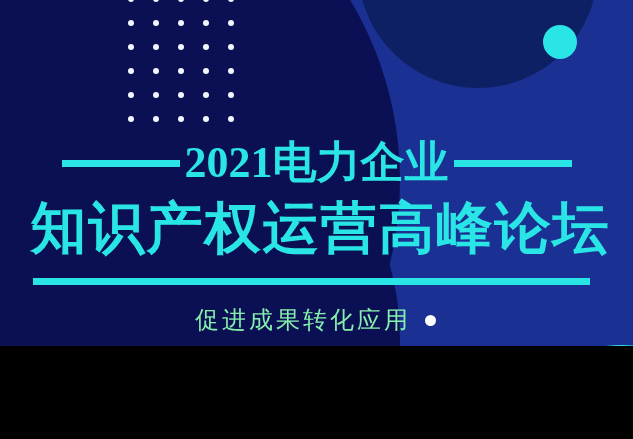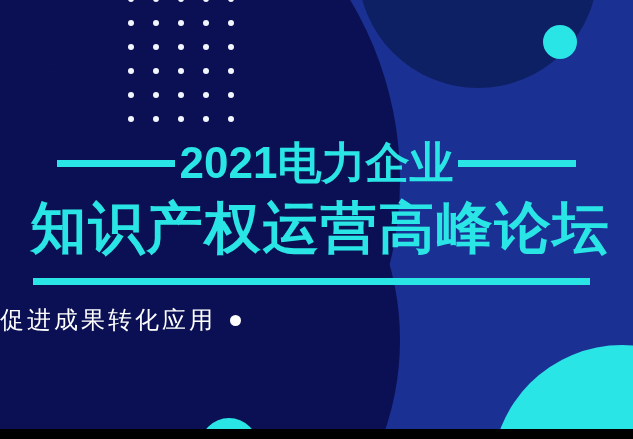--- a/index.html
+++ b/index.html
@@ -3,24 +3,24 @@
 <meta charset="utf-8">
 <style>
   html, body {
     margin: 0;
     padding: 0;
     background: #000;
   }
   #poster {
     position: relative;
     width: 633px;
-    height: 429px;
+    height: 346px;
     overflow: hidden;
     background: #1B3093;
-    font-family: Liberation Sans, sans-serif;
+    font-family: Liberation Serif, serif;
   }
 
   
   .bg-layer {
     position: absolute;
     inset: 0;
     overflow: hidden;
   }
 
   
@@ -172,22 +172,23 @@
     background: #2AE5E5;
   }
 
   .subtitle {
     position: absolute;
     left: 0;
     right: 0;
     top: 304px;
     display: flex;
     align-items: center;
+    justify-content: center;
     gap: 12px;
-    color: #ffffff;
+    color: #86efac;
     font-size: 24px;
     letter-spacing: 3px;
     white-space: nowrap;
   }
   .sub-bullet {
     width: 11px;
     height: 11px;
     border-radius: 50%;
     background: #FFFFFF;
     flex: none;

